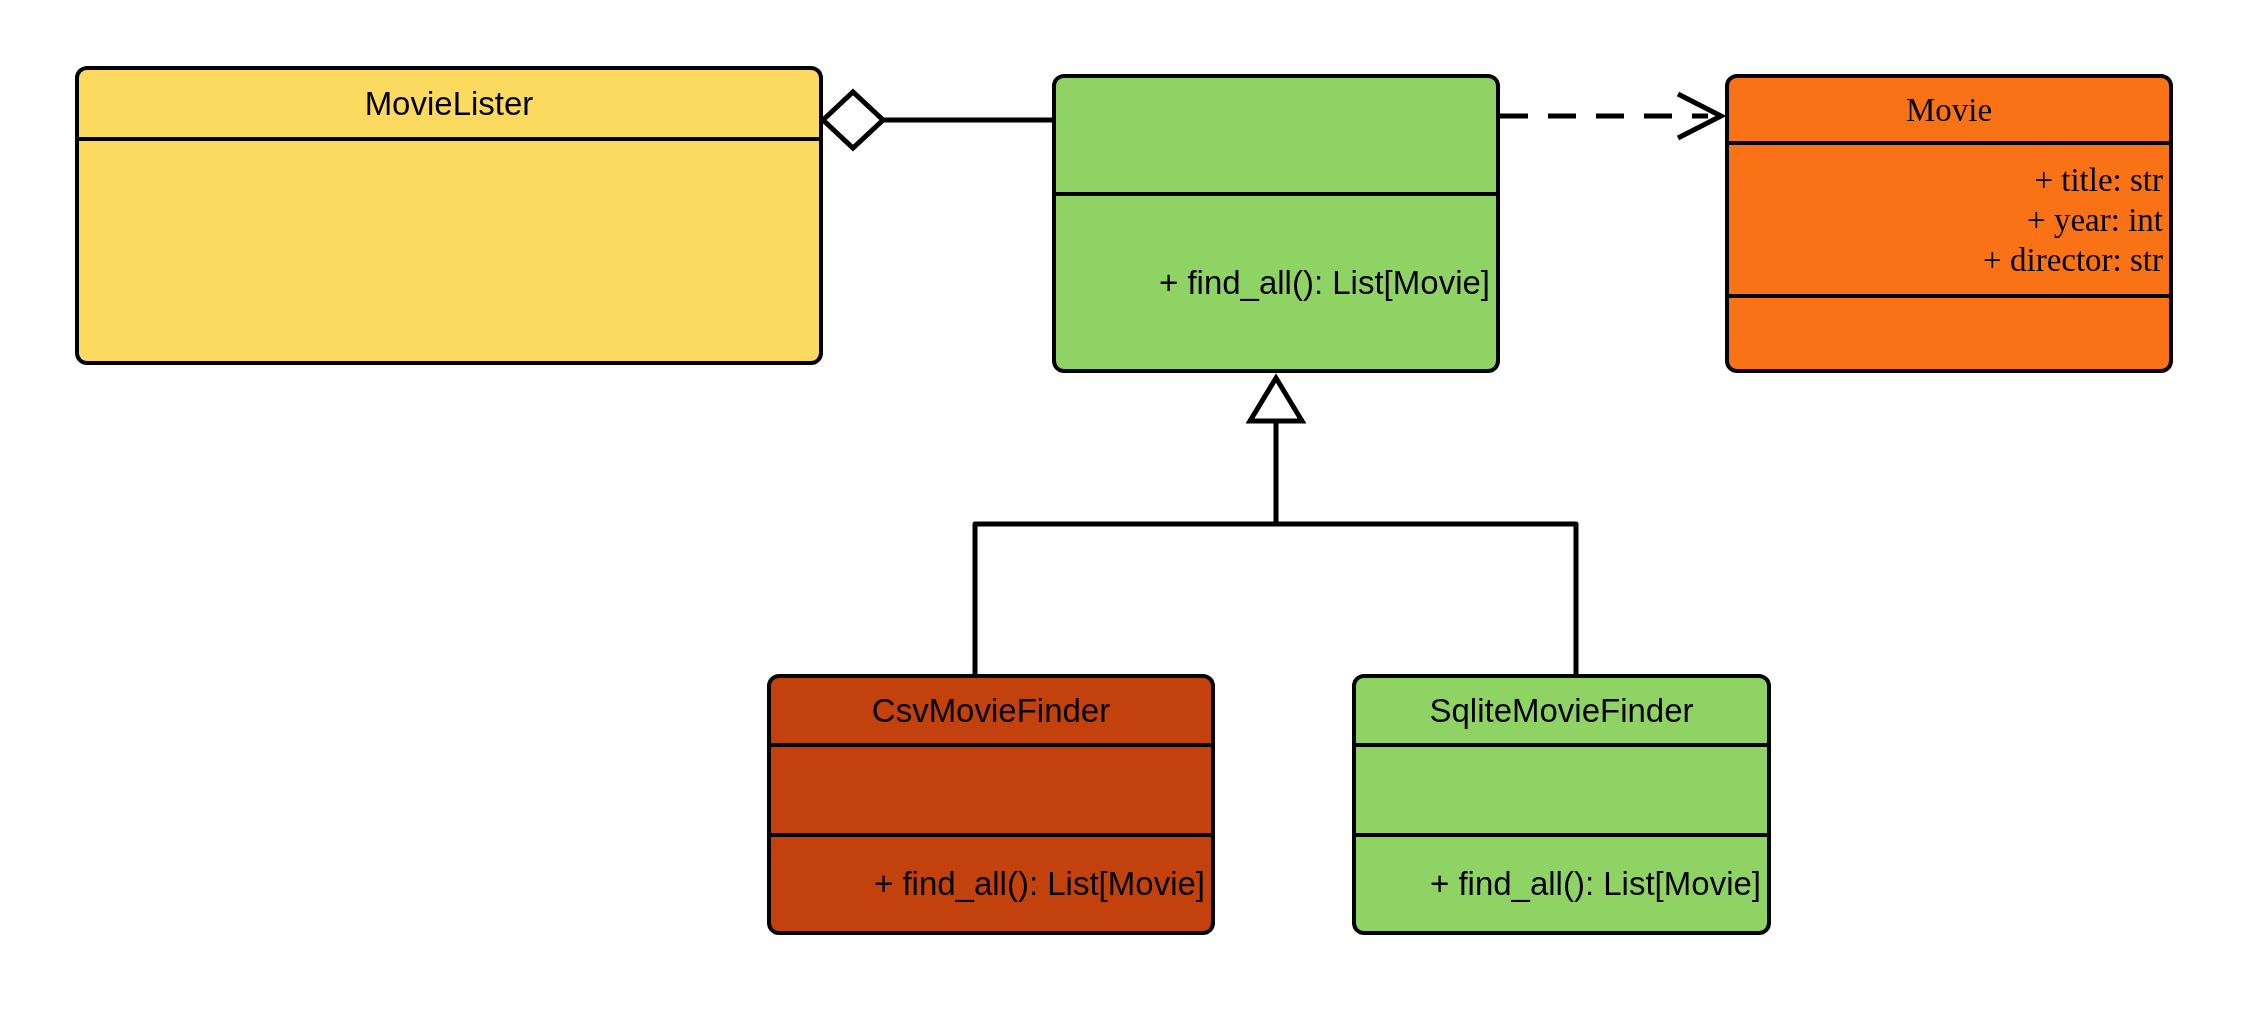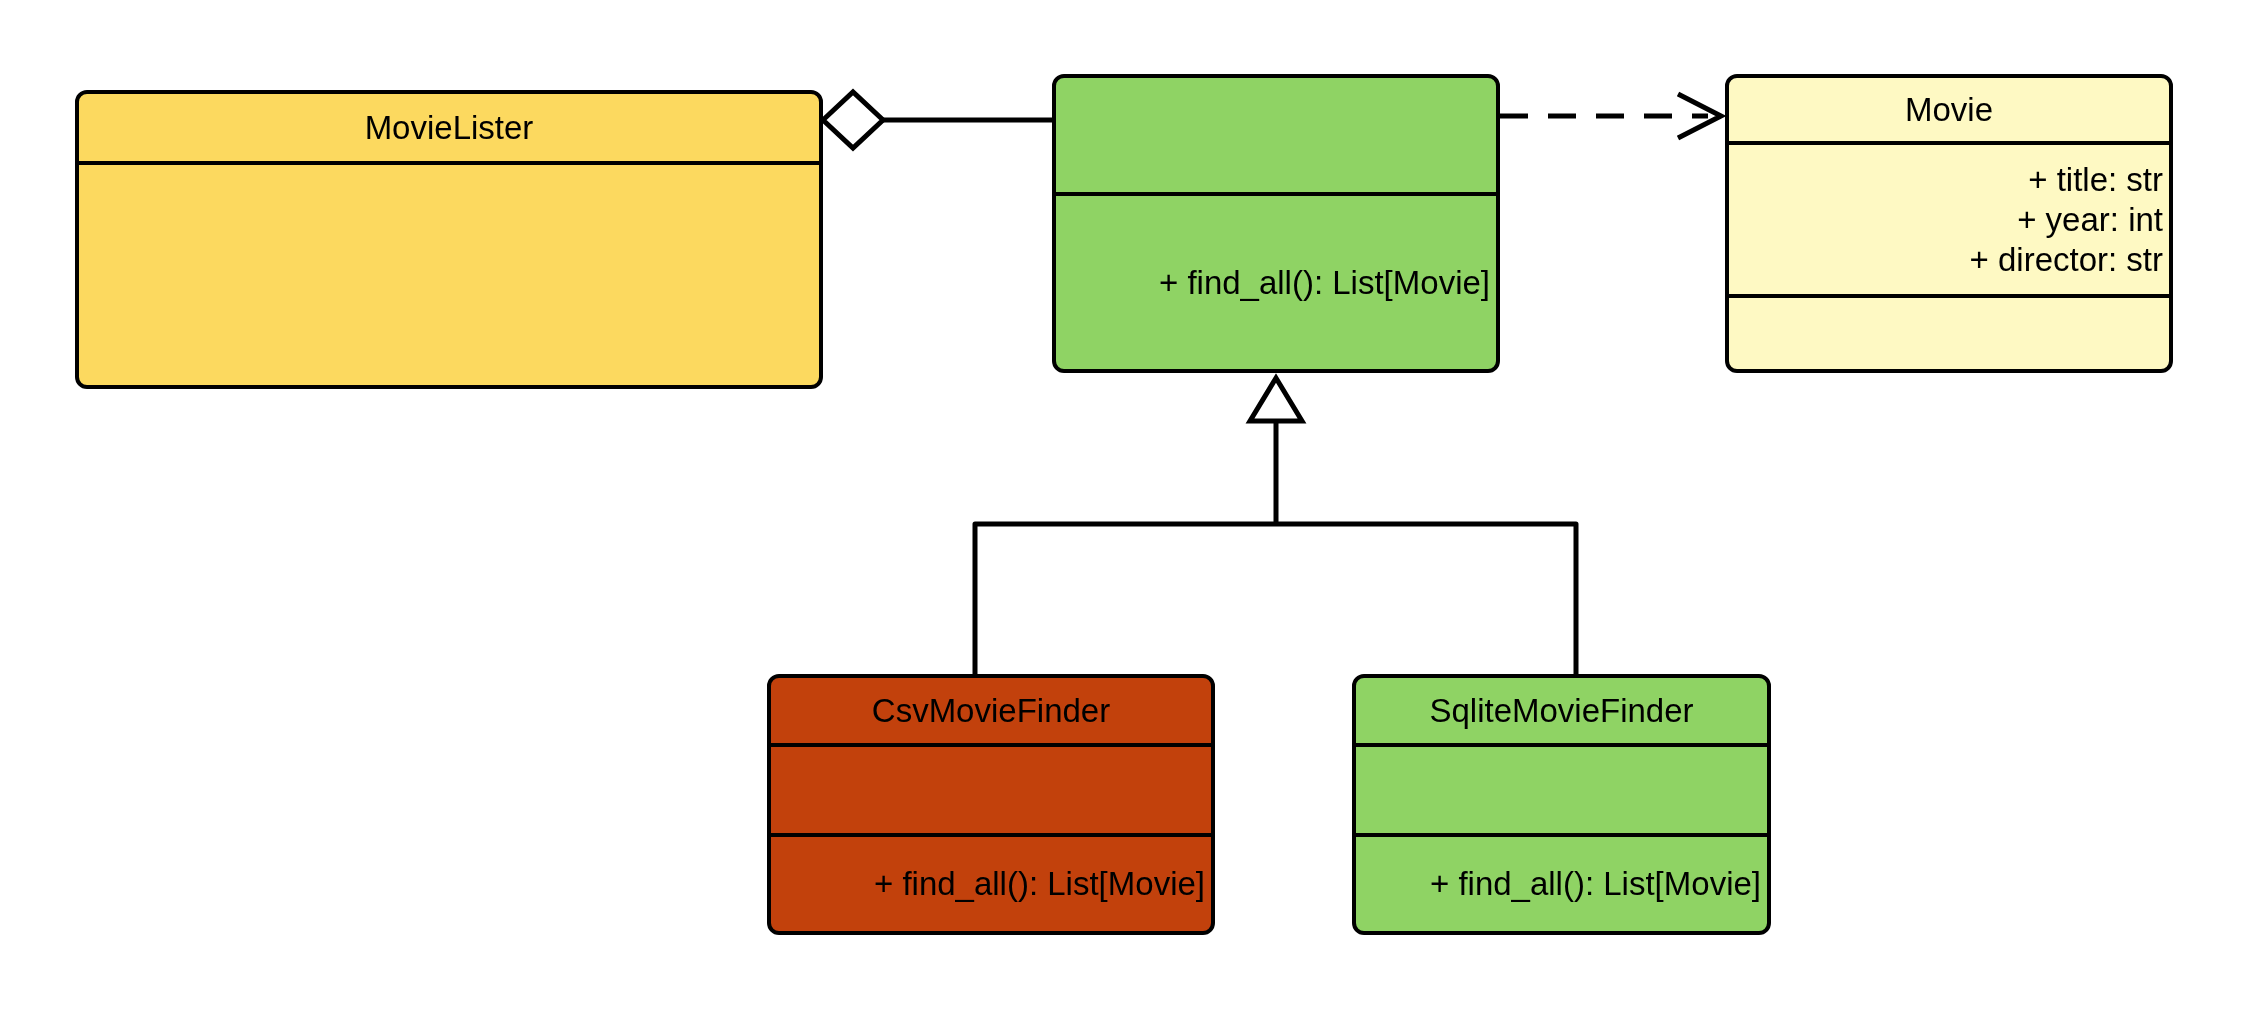--- a/index.html
+++ b/index.html
@@ -41,21 +41,21 @@
   }
   .uml-members {
     padding-left: 18px;
     padding-right: 6px;
     align-items: flex-end;
   }
   .uml-member { white-space: nowrap; }
   .grow { flex: 1 1 auto; }
 
   
-  #class-movielister      { left: 75px;   top: 90px;  width: 748px; height: 299px; }
+  #class-movielister      { left: 75px;   top: 66px;  width: 748px; height: 299px; }
   #class-movielister .uml-title-section { height: 67px; }
   #class-movielister .uml-attrs         { height: 90px; }
 
   #class-moviefinder      { left: 1052px; top: 74px;  width: 448px; height: 299px; }
   #class-moviefinder .uml-title-section { height: 65px; }
   #class-moviefinder .uml-attrs         { height: 114px; }
 
   #class-movie            { left: 1725px; top: 74px;  width: 448px; height: 299px; }
   #class-movie .uml-title-section       { height: 63px; }
   #class-movie .uml-attrs               { height: 153px; }
@@ -96,21 +96,21 @@
     <div class="uml-section uml-members uml-attrs"></div>
   </div>
 
   <div class="uml-class" id="class-moviefinder" style="background-color: rgb(143, 211, 100);">
     <div class="uml-section uml-members uml-attrs"></div>
     <div class="uml-section uml-members grow">
       <div class="uml-member">+ find_all(): List[Movie]</div>
     </div>
   </div>
 
-  <div class="uml-class" id="class-movie" style="background-color: #fef9c3;">
+  <div class="uml-class" id="class-movie" style="background-color: #f97316; font-family: Liberation Serif, serif;">
     <div class="uml-section uml-title-section">Movie</div>
     <div class="uml-section uml-members uml-attrs">
       <div class="uml-member">+ title: str</div>
       <div class="uml-member">+ year: int</div>
       <div class="uml-member">+ director: str</div>
     </div>
     <div class="uml-section uml-members grow"></div>
   </div>
 
   <div class="uml-class" id="class-csvmoviefinder" style="background-color: #c2410c; margin-left: 16px;">

